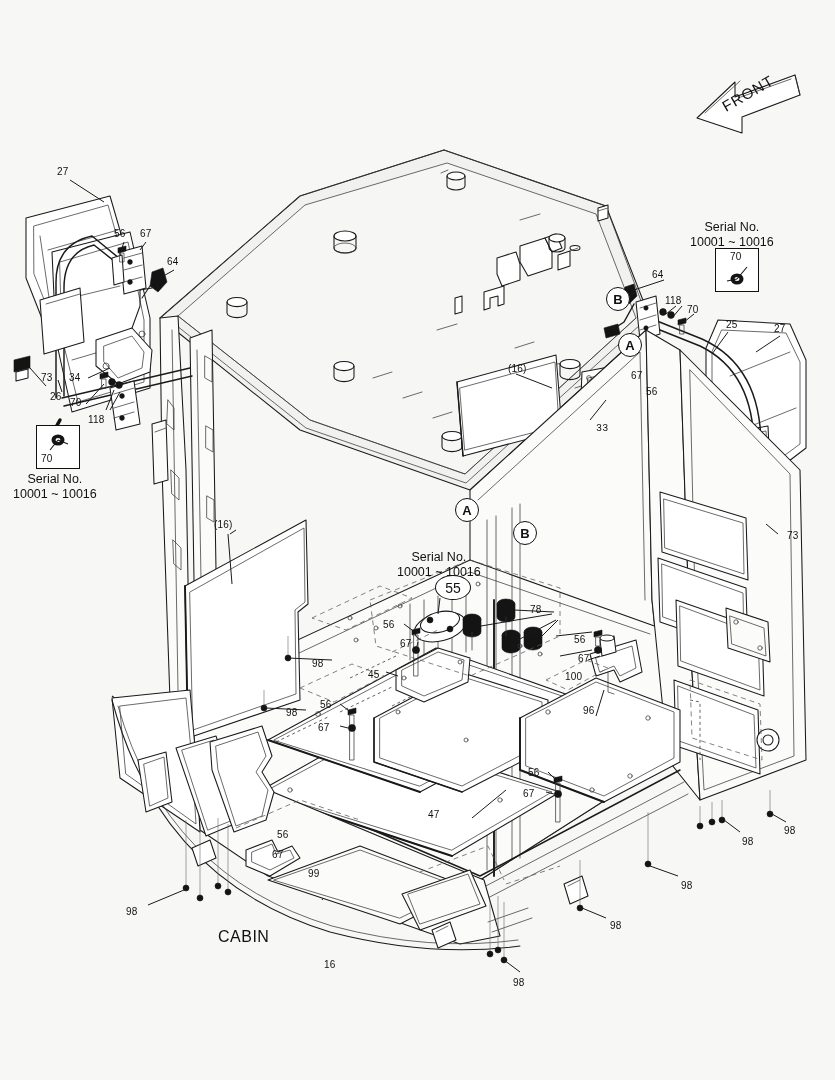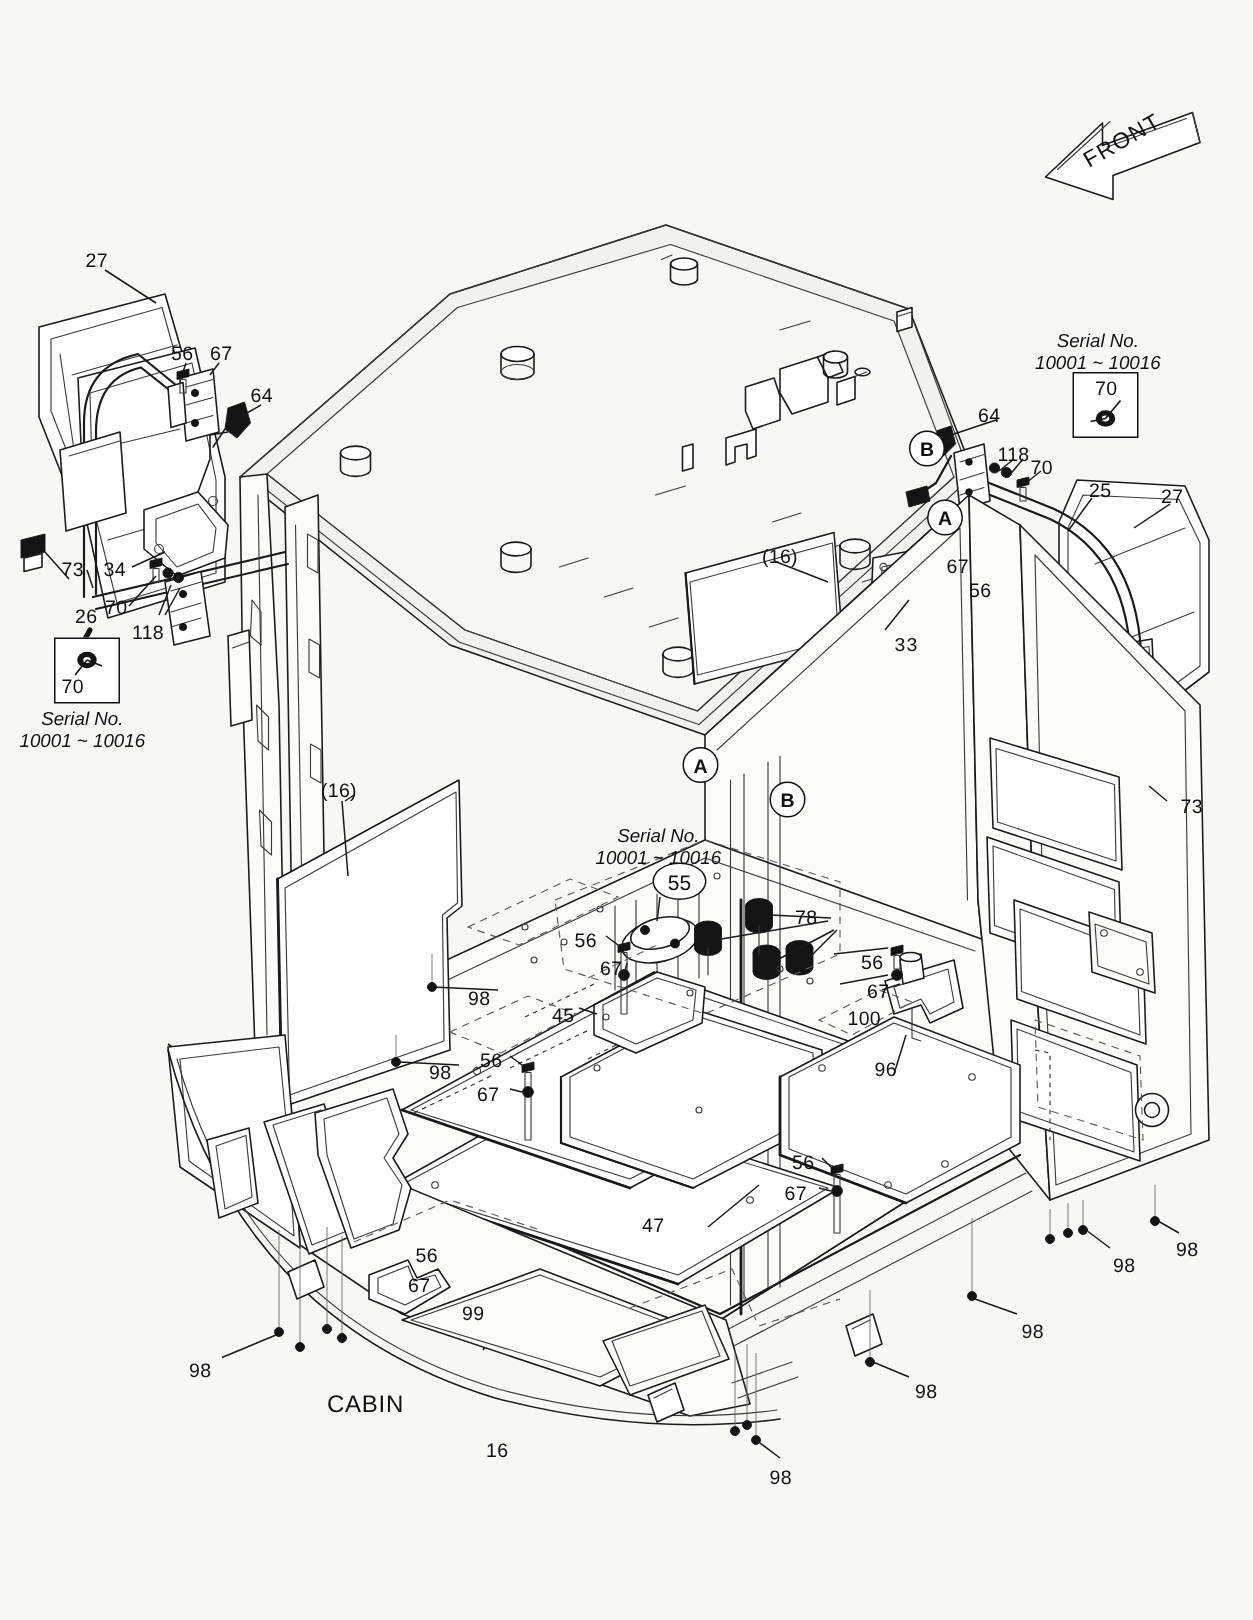--- a/index.html
+++ b/index.html
@@ -9,34 +9,33 @@
     background:#f7f7f6;
     font-family:"Liberation Sans", sans-serif;
     overflow:hidden;
     position:relative;
   }
   #stage{position:absolute;left:0;top:0;width:835px;height:1080px;}
   svg#diagram{position:absolute;left:0;top:0;width:835px;height:1080px;}
   .lbl{
     position:absolute;
     font-family:"Liberation Sans", sans-serif;
-    font-size:13px;
+    font-size:10px;
     color:#111;
     white-space:nowrap;
     letter-spacing:0.2px;
     line-height:1;
   }
   .serial{
     position:absolute;
     font-size:12.5px;
     color:#111;
     text-align:center;
     line-height:1.22;
     white-space:nowrap;
-    font-style:italic;
   }
   .cabin-word{font-size:16px;letter-spacing:0.5px;}
   .circ{
     position:absolute;
     width:22px;height:22px;border-radius:50%;
     border:1.6px solid #111;background:#fff;
     display:flex;align-items:center;justify-content:center;
     font-size:13px;font-weight:bold;color:#111;
   }
   .ellipse-tag{
@@ -562,21 +561,21 @@
   </g>
 </svg>
 
 <div id="callout-layer">
       <div class="lbl" style="left: 57px; top: 167px;">27</div>
       <div class="lbl" style="left: 114px; top: 229px;">56</div>
       <div class="lbl" style="left: 140px; top: 229px;">67</div>
       <div class="lbl" style="left: 167px; top: 257px;">64</div>
       <div class="lbl" style="left: 69px; top: 373px; text-align: right;">34</div>
       <div class="lbl" style="left: 41px; top: 373px;">73</div>
-      <div class="lbl" style="left: 50px; top: 392px; margin-top: 12px;">26</div>
+      <div class="lbl" style="left: 50px; top: 392px;">26</div>
       <div class="lbl" style="left: 70px; top: 398px;">70</div>
       <div class="lbl" style="left: 88px; top: 415px;">118</div>
       <div class="lbl" style="left: 214px; top: 520px;">(16)</div>
       <div class="lbl" style="left: 652px; top: 270px;">64</div>
       <div class="lbl" style="left: 665px; top: 296px;">118</div>
       <div class="lbl" style="left: 687px; top: 305px;">70</div>
       <div class="lbl" style="left: 726px; top: 320px;">25</div>
       <div class="lbl" style="left: 774px; top: 324px;">27</div>
       <div class="lbl" style="left: 631px; top: 371px;">67</div>
       <div class="lbl" style="left: 646px; top: 387px;">56</div>

